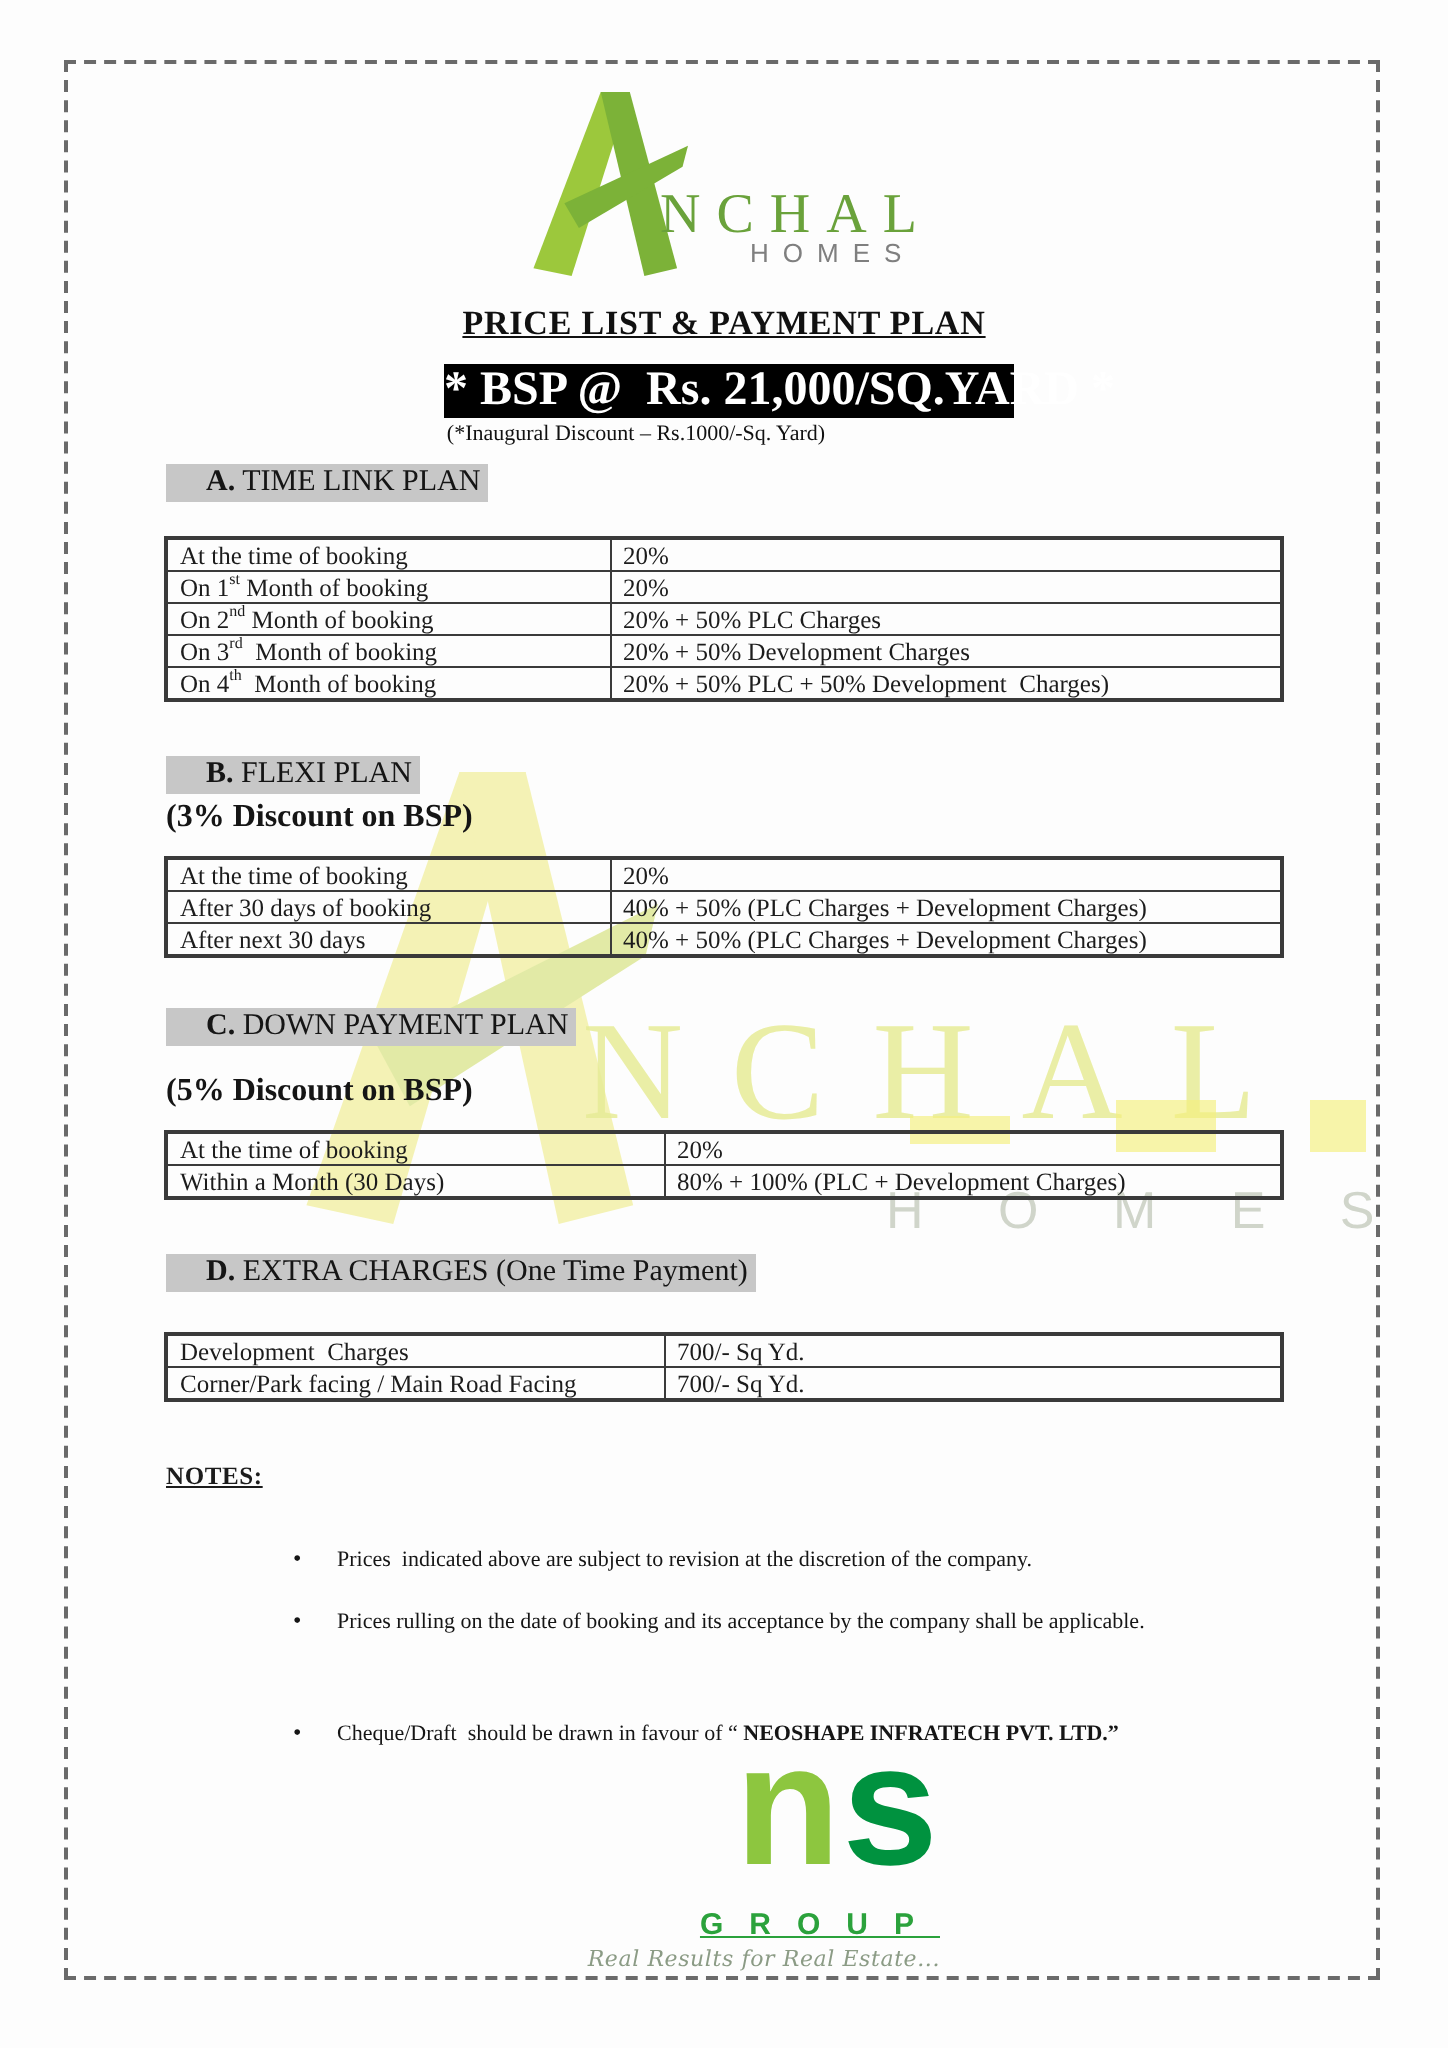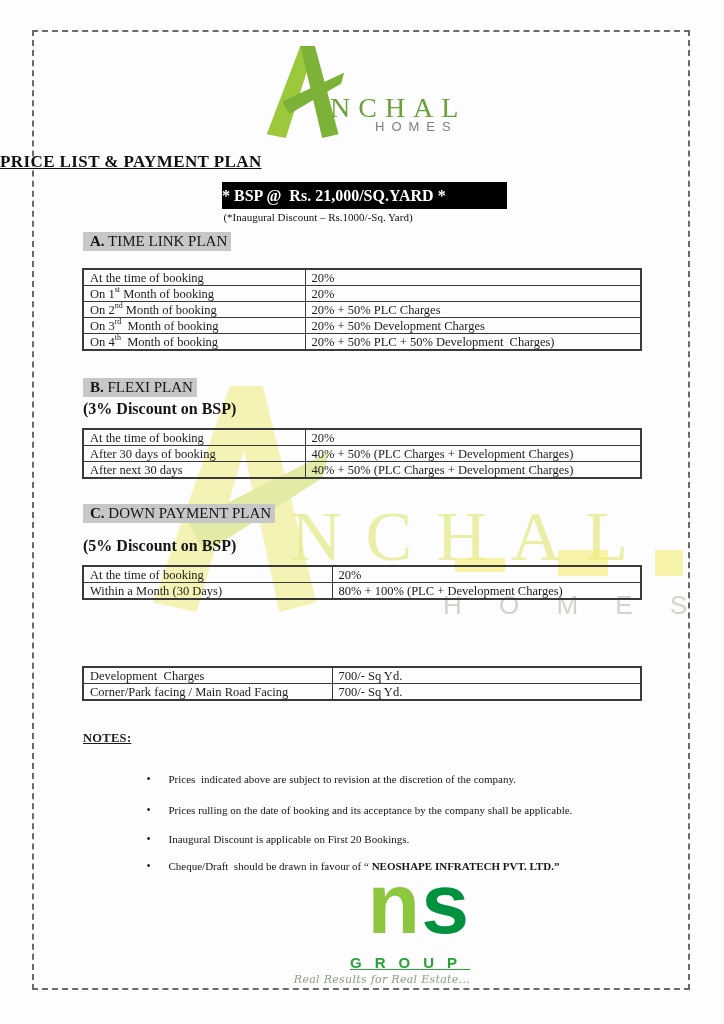--- a/index.html
+++ b/index.html
@@ -28,34 +28,34 @@
   .logo-a{position:absolute;left:264px;top:46px;width:80px;height:92px;}
   .logo-nchal{
     position:absolute;left:330px;top:92px;font-size:28px;letter-spacing:8px;
     color:var(--brand-green,#6aa23b);font-family:"Liberation Serif",serif;
   }
   .logo-homes{
     position:absolute;left:375px;top:119px;font-size:13px;letter-spacing:7px;
     color:var(--brand-gray,#7f7f7f);font-family:"Liberation Sans",sans-serif;
   }
   .doc-title{
-    position:absolute;left:0;top:152px;width:724px;text-align:left;
+    position:absolute;left:0;top:152px;width:724px;text-align:center;
     font-size:17px;font-weight:bold;text-decoration:underline;letter-spacing:.4px;color:#111;
   }
   .banner{
     position:absolute;left:222px;top:182px;width:285px;height:27px;
     background:var(--banner-bg,#000);color:var(--banner-text,#fff);
-    font-size:16px;line-height:27px;font-weight:bold;text-align:left;white-space:pre;
+    font-size:24px;line-height:27px;font-weight:bold;text-align:right;white-space:pre;
   }
   .banner-note{
     position:absolute;left:0;top:211px;width:636px;text-align:center;font-size:11px;color:#111;white-space:pre;
   }
   
   .sec-head{position:absolute;left:83px;font-size:15px;color:#151515;}
-  .sec-head .hl{background:var(--heading-highlight,#c7c7c7);padding:1px 4px 2px 7px;white-space:pre;}
+  .sec-head .hl{background:var(--heading-highlight,#c7c7c7);padding:1px 4px 2px 20px;white-space:pre;}
   .sec-sub{position:absolute;left:83px;font-size:16px;font-weight:bold;color:#151515;white-space:pre;}
   table.plan{
     position:absolute;left:82px;border-collapse:collapse;table-layout:fixed;
     border:2px solid #3a3a3a;background:transparent;padding-left:32px;
   }
   table.plan td{
     border:1px solid #3a3a3a;height:15px;line-height:14px;font-size:12.5px;
     padding:0 0 0 6px;white-space:pre;overflow:hidden;font-family:"Liberation Serif",serif;
   }
   table.plan sup{font-size:8px;line-height:0;margin-top:12px;}
@@ -186,20 +186,23 @@
         <td>At the time of booking</td>
         <td>20%</td>
       </tr>
       <tr>
         <td>Within a Month (30 Days)</td>
         <td>80% + 100% (PLC + Development Charges)</td>
       </tr>
     </tbody>
       </table>
 
+    <div class="sec-head" style="top:628px;">
+      <span class="hl"><b>D.</b><span> EXTRA CHARGES (One Time Payment)</span></span>
+    </div>
     <table class="plan" style="top:666px;width:560px;">
       <colgroup>
           <col style="width:249px">
           <col>
         </colgroup>
       <tbody>
           <tr>
         <td>Development  Charges</td>
         <td>700/- Sq Yd.</td>
       </tr>
@@ -209,23 +212,20 @@
       </tr>
     </tbody>
       </table>
 
     <div class="notes-head">NOTES:</div>
     <div class="note-item" style="top:760px;">
       <span class="dot">•</span><span>Prices  indicated above are subject to revision at the discretion of the company.</span><span class="bold"></span>
     </div>
     <div class="note-item" style="top:791px;">
       <span class="dot">•</span><span>Prices rulling on the date of booking and its acceptance by the company shall be applicable.</span><span class="bold"></span>
-    </div>
-    <div class="note-item" style="top:820px;">
-      <span class="dot">•</span><span>Inaugural Discount is applicable on First 20 Bookings.</span><span class="bold"></span>
     </div>
     <div class="note-item" style="top:847px;">
       <span class="dot">•</span><span>Cheque/Draft  should be drawn in favour of “ </span><span class="bold">NEOSHAPE INFRATECH PVT. LTD.”</span>
     </div>
 
     <div class="footer">
       <div class="ns-text"><span class="n">n</span><span class="s">s</span></div>
       <div class="group">GROUP</div>
       <div class="tagline">Real Results for Real Estate...</div>
     </div>

